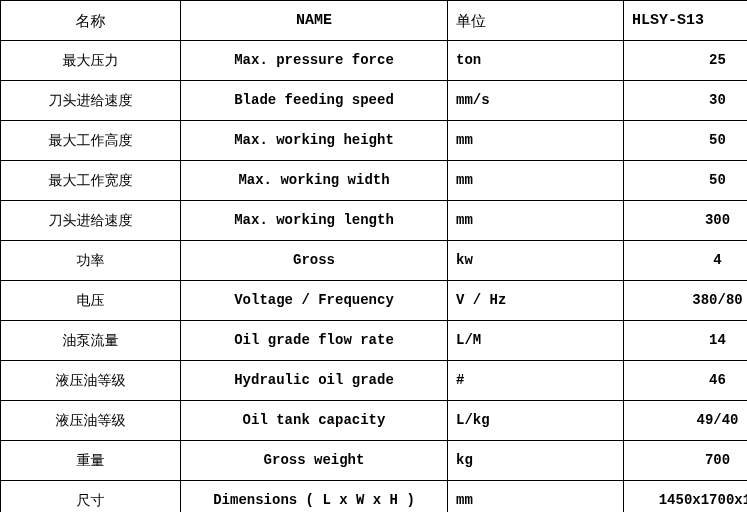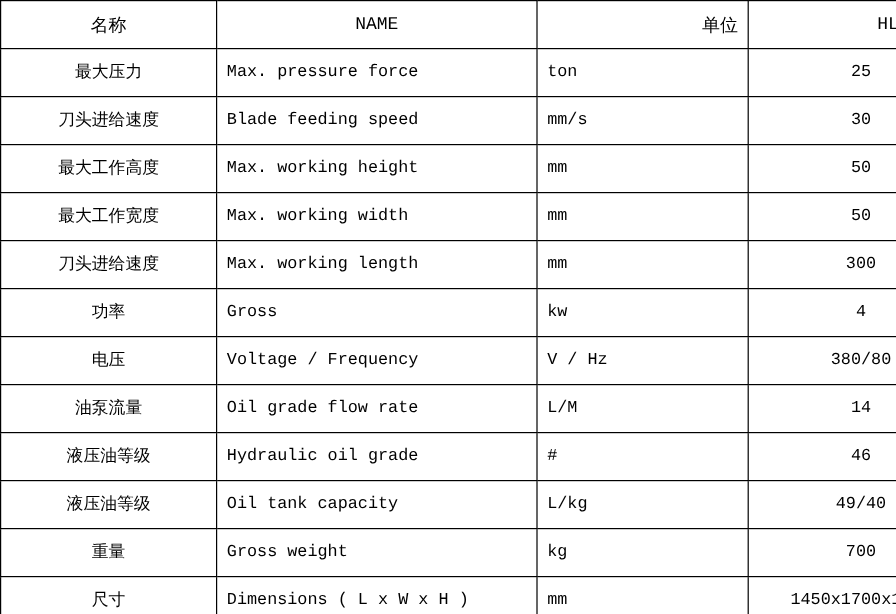--- a/index.html
+++ b/index.html
@@ -24,35 +24,36 @@
     height: 39px;
     padding: 0 8px;
     font-size: 14px;
     line-height: 1.2;
     vertical-align: middle;
     white-space: nowrap;
     overflow: hidden;
     margin-top: 14px;
   }
   .col-name-cn { width: 163px; text-align: center; }
-  .col-name-en { width: 250px; text-align: left; }
+  .col-name-en { width: 250px; text-align: center; }
   .col-unit   { width: 159px; }
   .col-value  { width: 171px; text-align: center; }
 
   .header td {
-    text-align: right;
+    text-align: left;
     font-size: 15px;
   }
   .header .col-name-cn,
   .header .col-name-en {
     text-align: center;
   }
   .mono {
     font-family: "Liberation Mono", monospace;
     font-size: 13px;
+    font-weight: bold;
   }
   .cn {
     font-family: "DejaVu Sans", sans-serif;
     font-size: 14px;
   }
 </style>
 </head>
 <body>
 
 <table class="spec-table">

